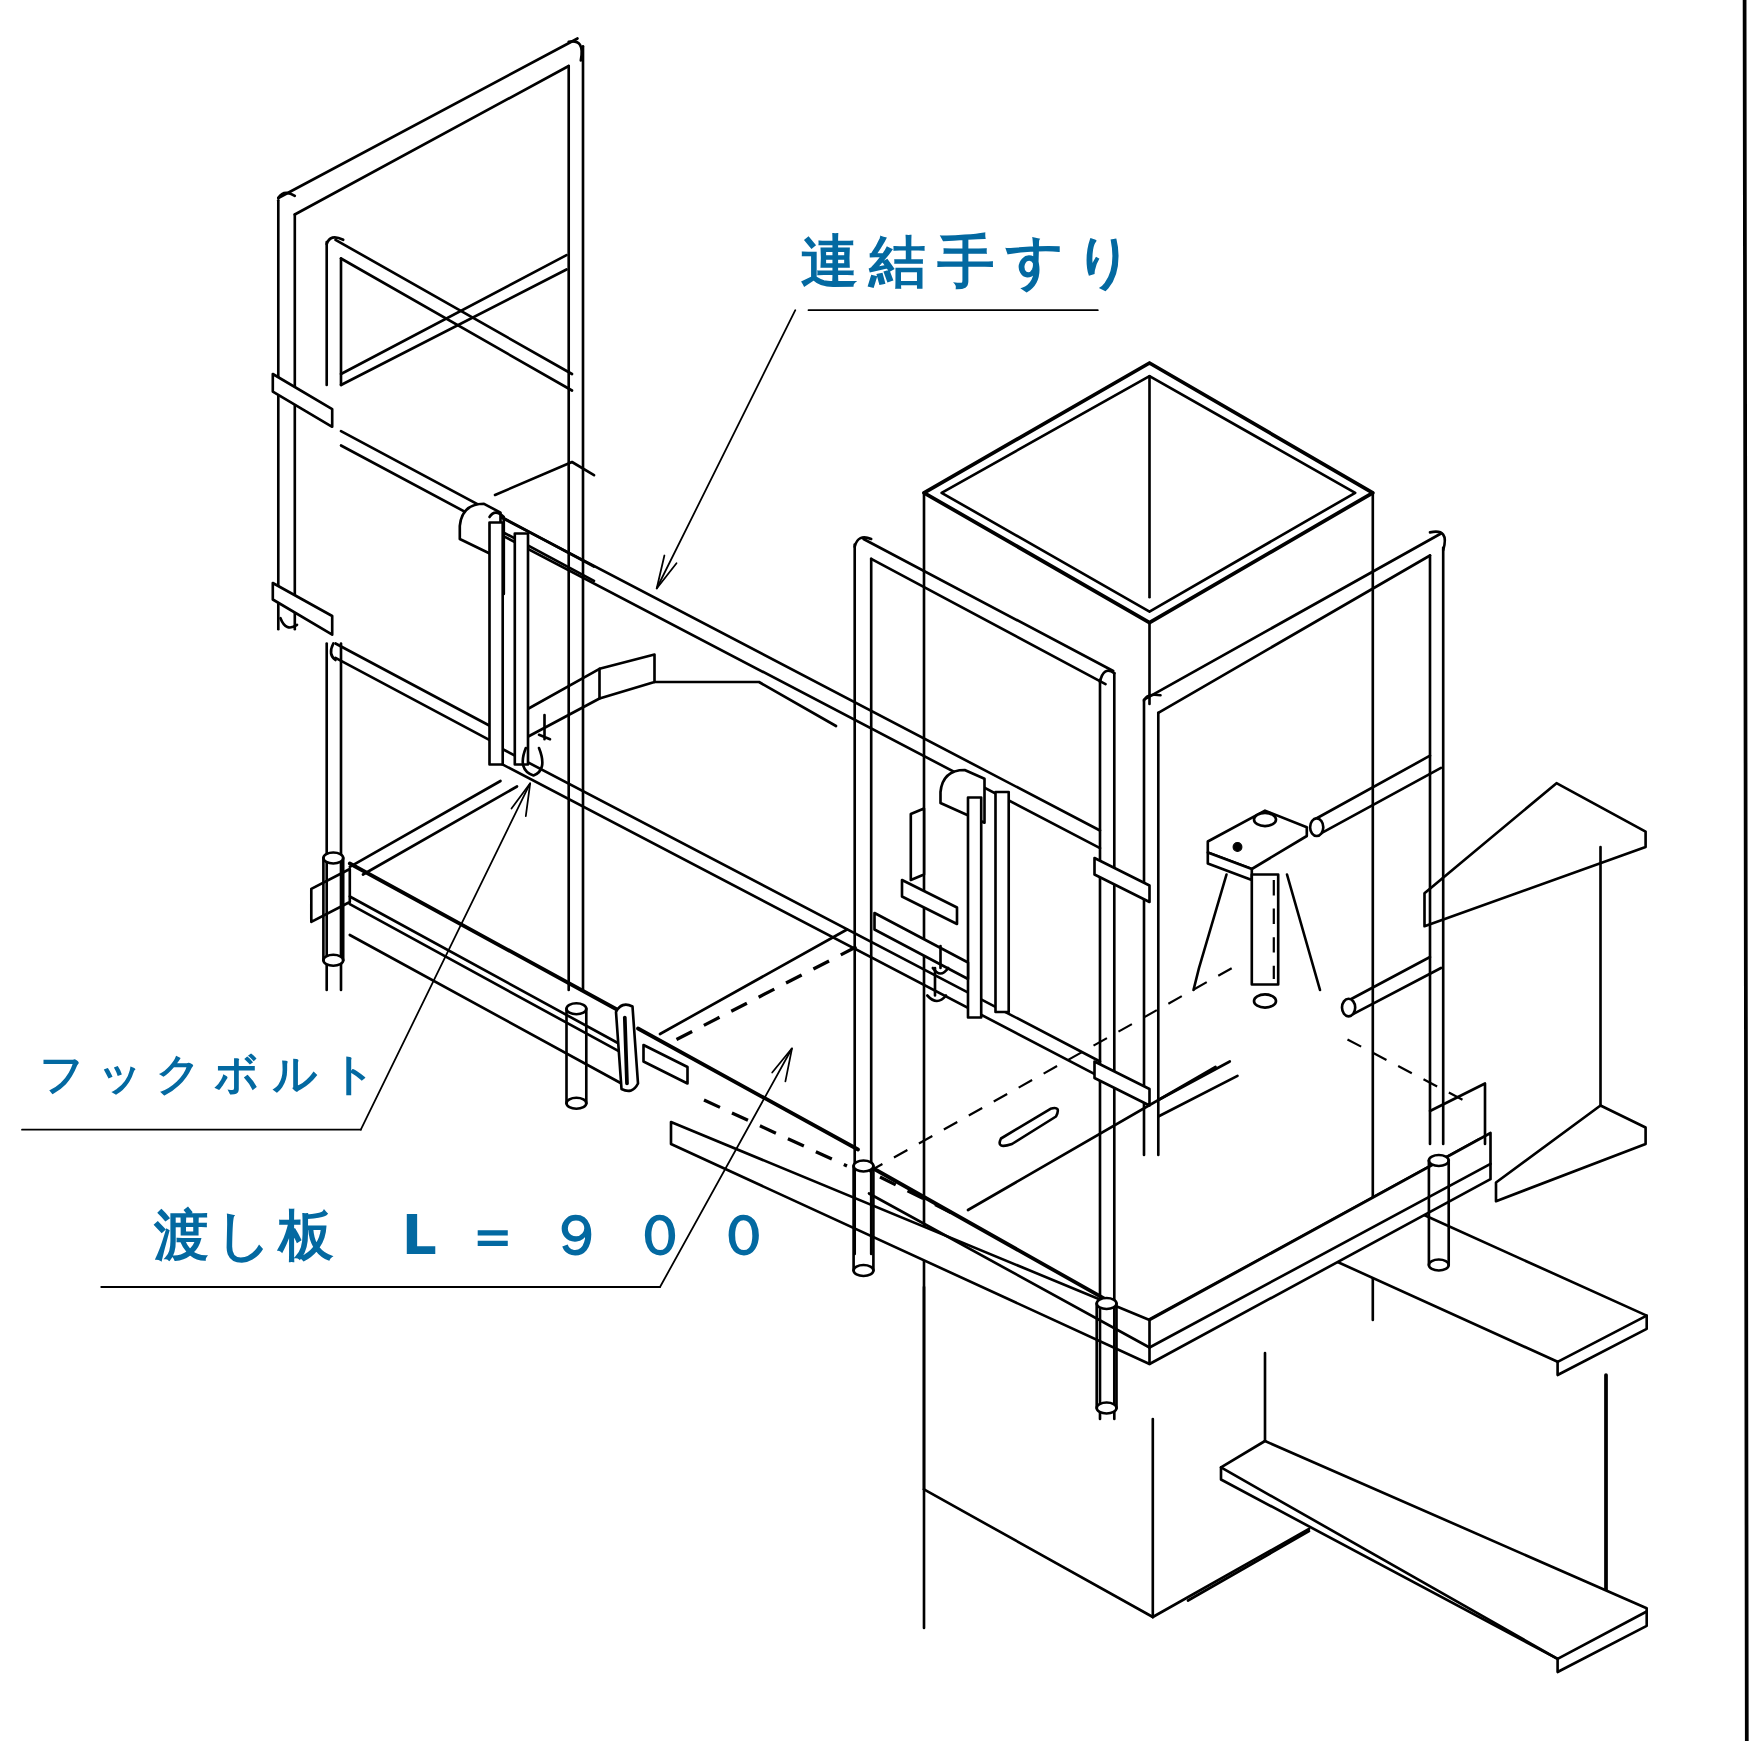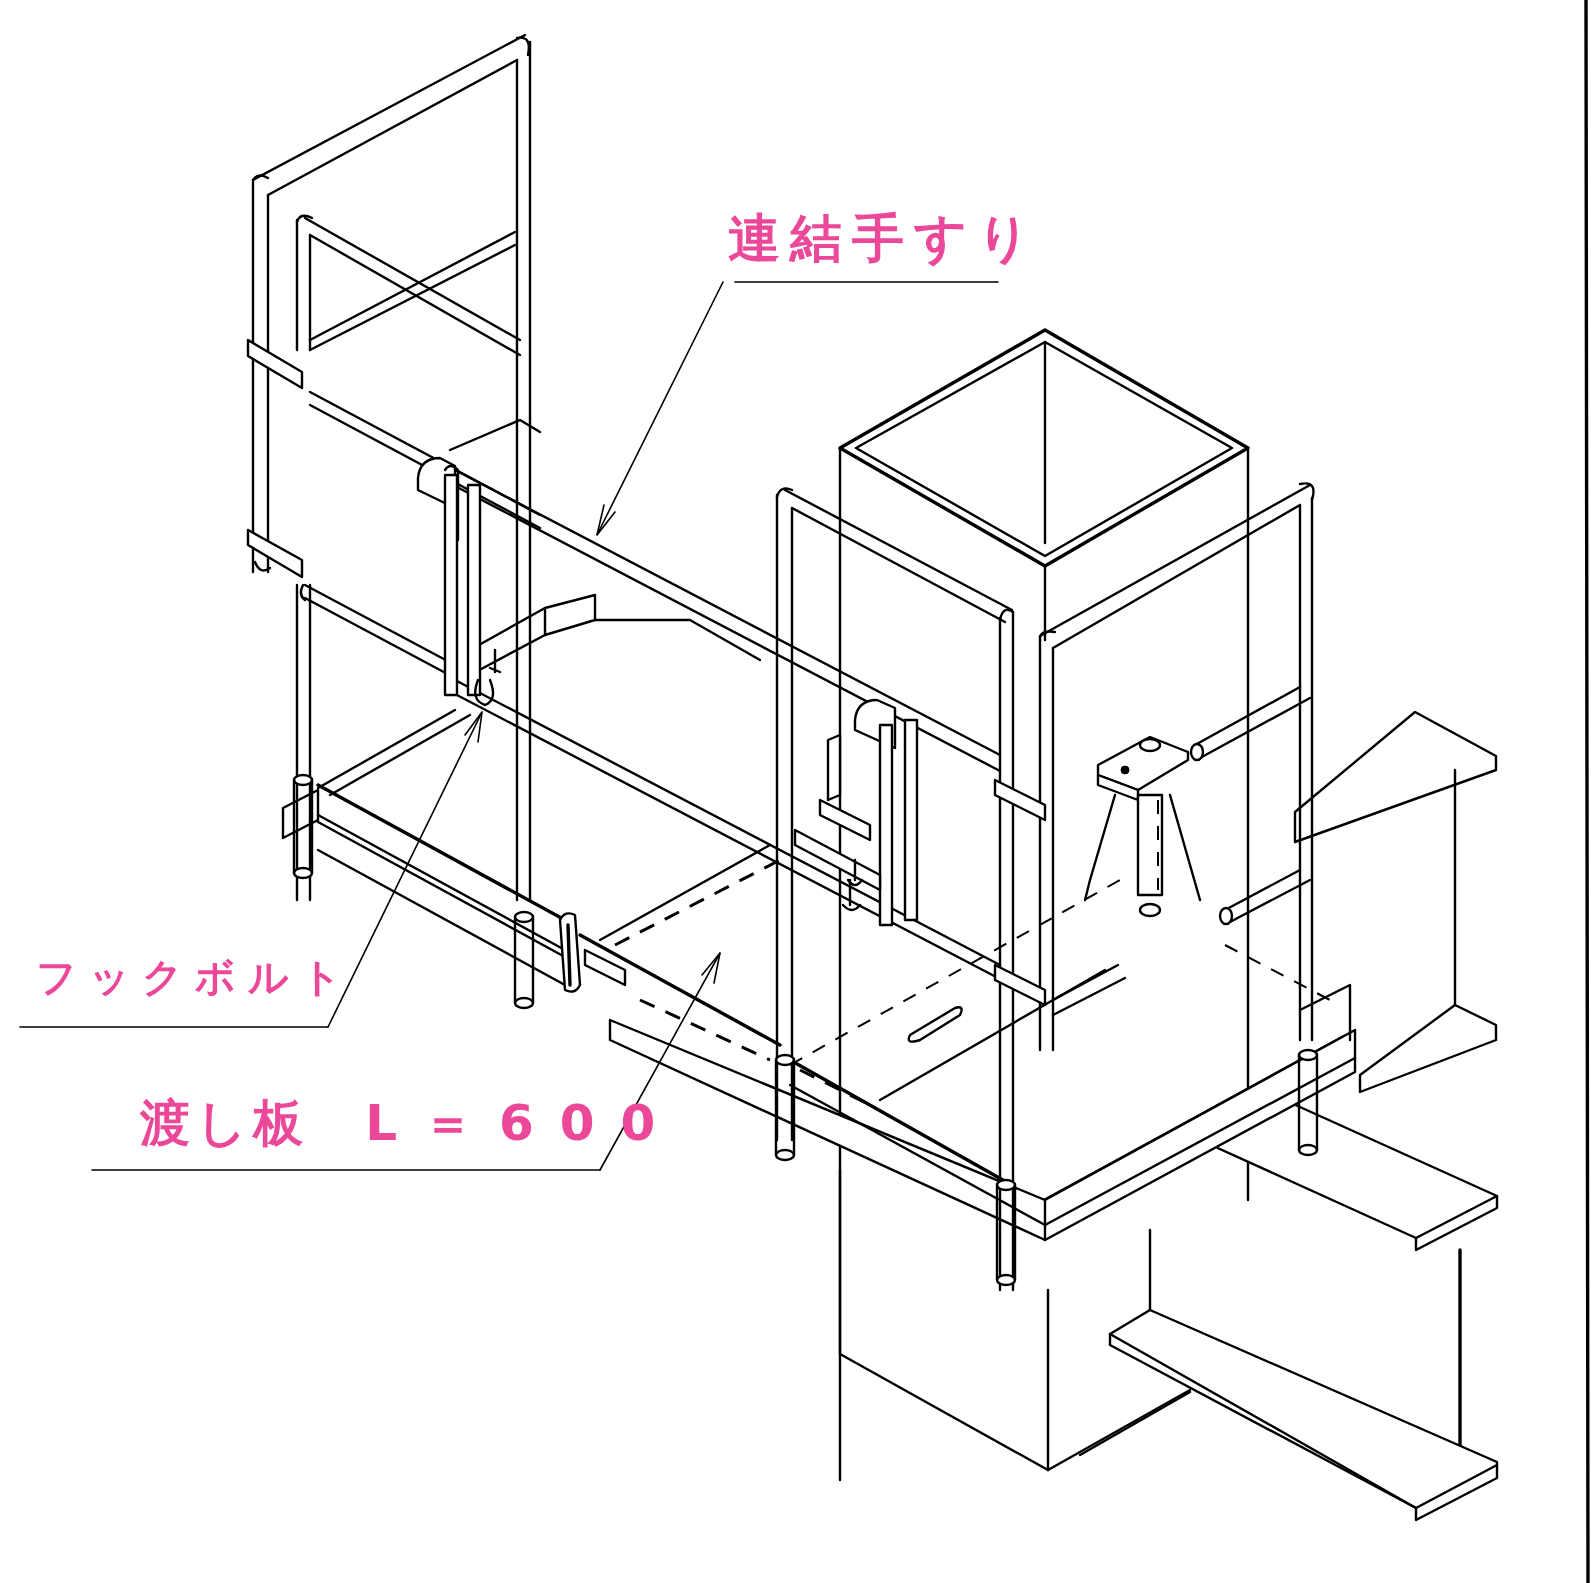--- a/index.html
+++ b/index.html
@@ -9,21 +9,21 @@
   .thin { fill: none; stroke: #000; stroke-width: 1.6; stroke-linecap: round; }
   .thick { fill: none; stroke: #000; stroke-width: 3.4; stroke-linecap: round; stroke-linejoin: round; }
   .dash { fill: none; stroke: #000; stroke-width: 3; stroke-dasharray: 16 12; }
   .dashthin { fill: none; stroke: #000; stroke-width: 2; stroke-dasharray: 14 12; }
   .fillw { fill: #fff; stroke: #000; stroke-width: 2.4; stroke-linejoin: round; }
   .solid { fill: #000; stroke: #000; stroke-width: 1; }
   .label {
     position: absolute;
     font-family: "DejaVu Sans", sans-serif;
     font-weight: bold;
-    color: #ec4899;
+    color: #0369a1;
     white-space: nowrap;
     line-height: 1;
     text-align: center;
   }
   #lbl-handrail { left: 728px; top: 212px; font-size: 52px; letter-spacing: 10px; }
   #lbl-hookbolt { left: 36px; top: 957px; font-size: 40px; letter-spacing: 12px; }
   #lbl-plate { left: 140px; top: 1098px; font-size: 50px; letter-spacing: 6px; }
   #lbl-plate .gap { display: inline-block; width: 56px; }
   #lbl-plate .dim { letter-spacing: 26px; }
 </style>
@@ -259,14 +259,14 @@
   <g>
     <line class="thin" x1="92" y1="1170" x2="600" y2="1170"></line>
     <line class="thin" x1="600" y1="1170" x2="720" y2="953"></line>
     <polyline class="thin" points="702,975 720,953 714,983"></polyline>
   </g>
 </svg>
 
 <div id="lbl-handrail" class="label">連結手すり</div>
 <div id="lbl-hookbolt" class="label">フックボルト</div>
 <div id="lbl-plate" class="label">
-  <span>渡し板</span><span class="gap"></span><span class="dim">L＝600</span>
+  <span>渡し板</span><span class="gap"></span><span class="dim">L＝９００</span>
 </div>
 
 </body></html>

